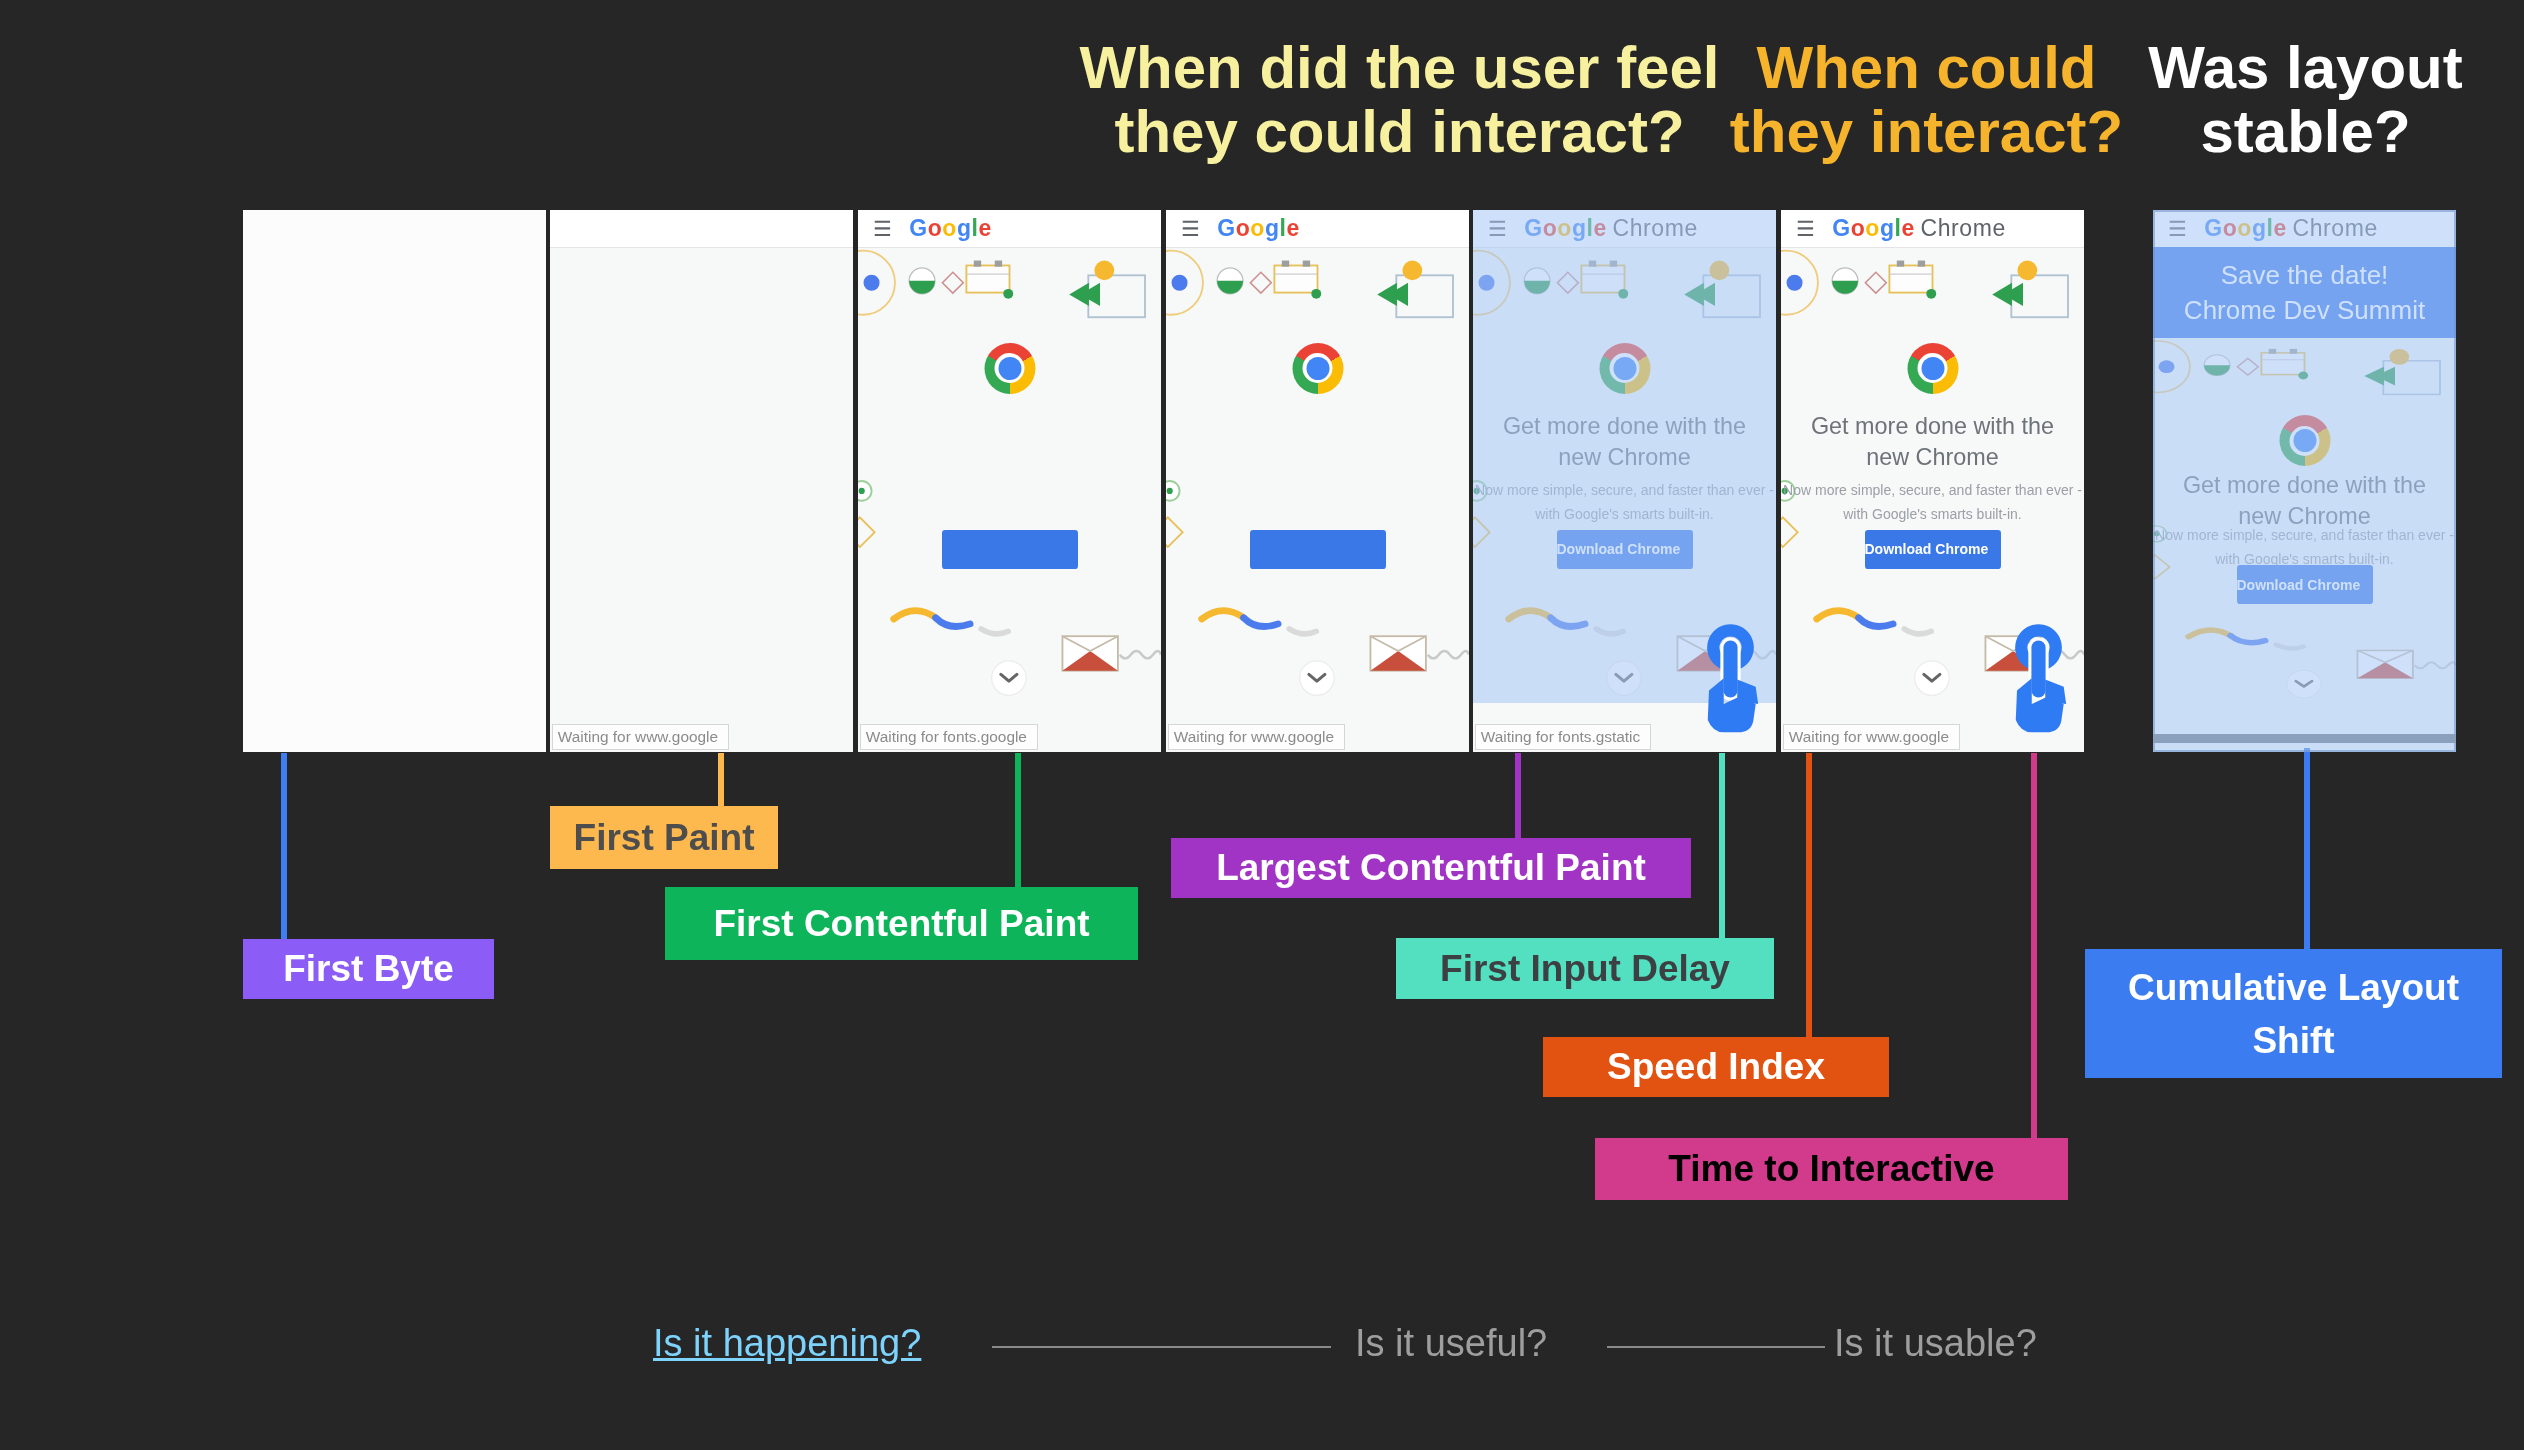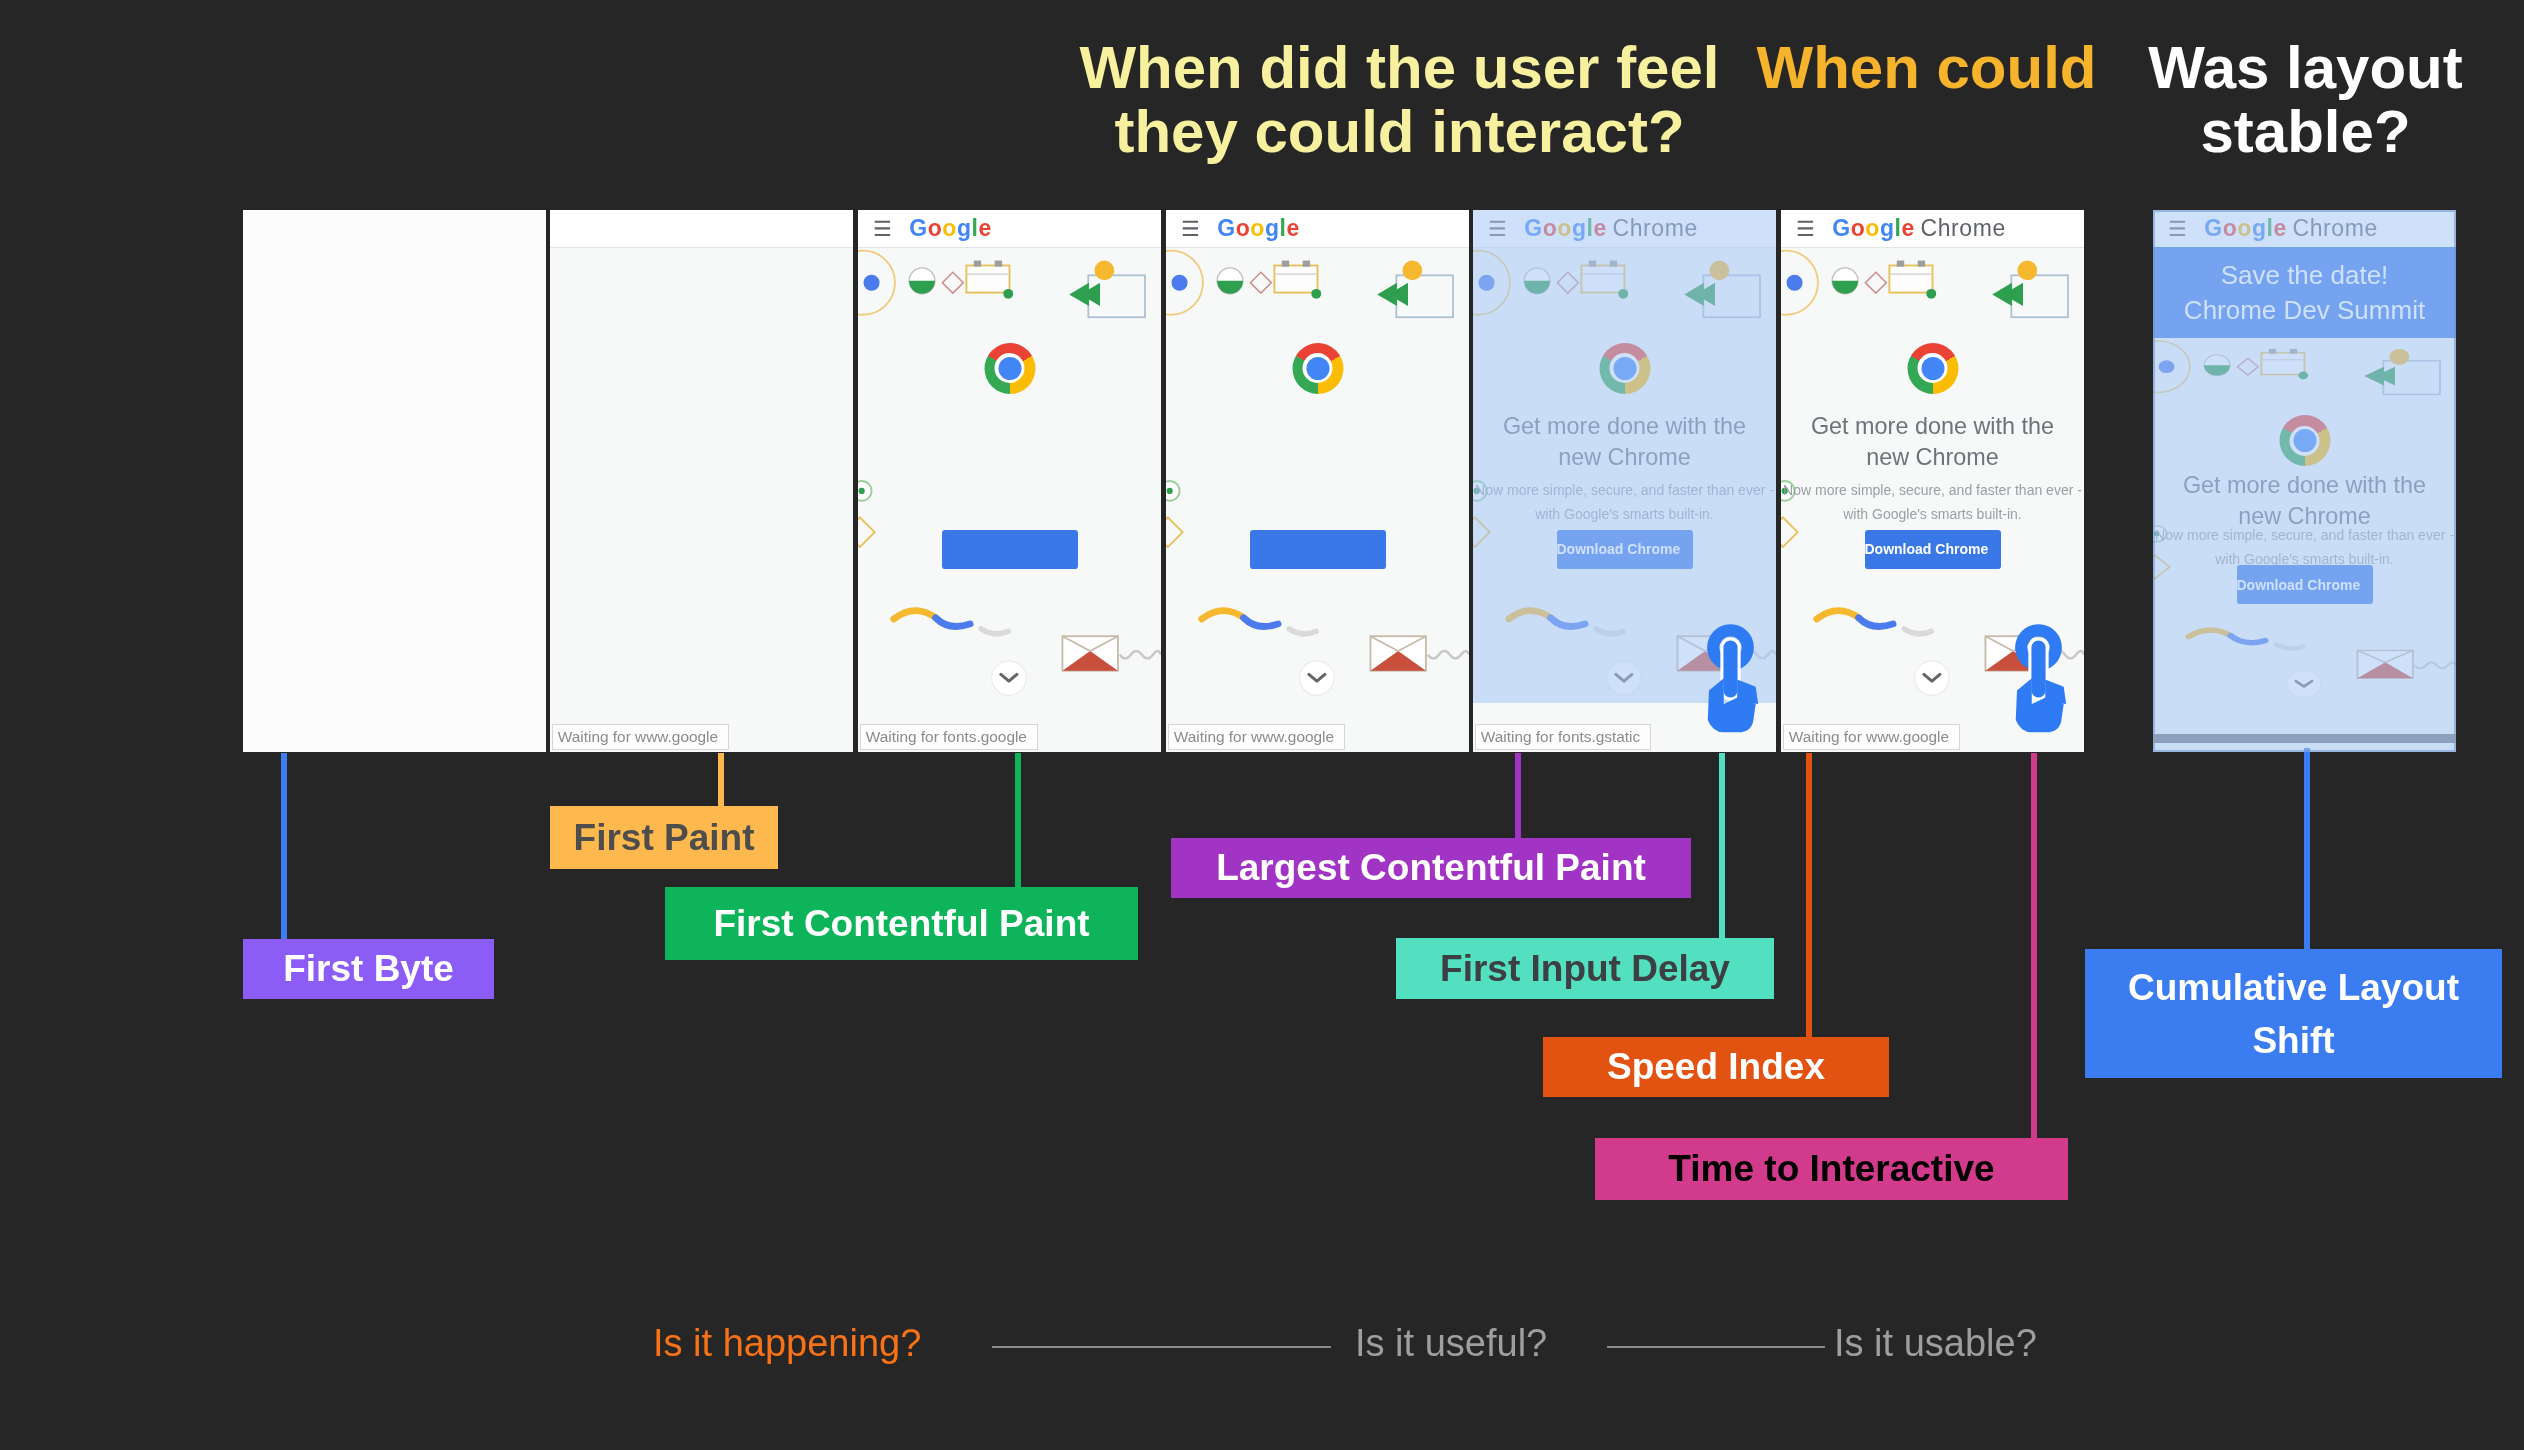--- a/index.html
+++ b/index.html
@@ -94,20 +94,21 @@
 <body>
 
 <div id="canvas">
   <div id="headlines">
       <div class="headline" id="headline-0" style="color: rgb(247, 240, 158);">
         <div>When did the user feel</div>
         <div>they could interact?</div>
       </div>
       <div class="headline" id="headline-1" style="color: rgb(246, 180, 44);">
         <div>When could</div>
+        <div>they interact?</div>
       </div>
       <div class="headline" id="headline-2" style="color: rgb(255, 255, 255);">
         <div>Was layout</div>
         <div>stable?</div>
       </div>
     </div>
   <div id="filmstrip">
       <div class="frame frame-0">
     
     
@@ -487,20 +488,20 @@
         <span>Speed Index</span>
       </div>
       <div class="metric" id="label-time-to-interactive" style="background: rgb(210, 58, 140); color: #000000;">
         <span>Time to Interactive</span>
       </div>
       <div class="metric" id="label-cumulative-layout-shift" style="background: rgb(59, 125, 240); color: rgb(255, 255, 255);">
         <span>Cumulative Layout Shift</span>
       </div>
     </div>
   <div id="footer">
-      <div class="footer-q" id="footer-q-0" style="color: #f97316;">Is it happening?</div>
+      <div class="footer-q" id="footer-q-0" style="color: #7dd3fc; text-decoration: underline;">Is it happening?</div>
       <div class="footer-line" id="footer-line-0"></div>
       <div class="footer-q" id="footer-q-1" style="color: rgb(158, 158, 158);">Is it useful?</div>
       <div class="footer-line" id="footer-line-1"></div>
       <div class="footer-q" id="footer-q-2" style="color: rgb(158, 158, 158);">Is it usable?</div>
     </div>
 </div>
 
 
 </body></html>

